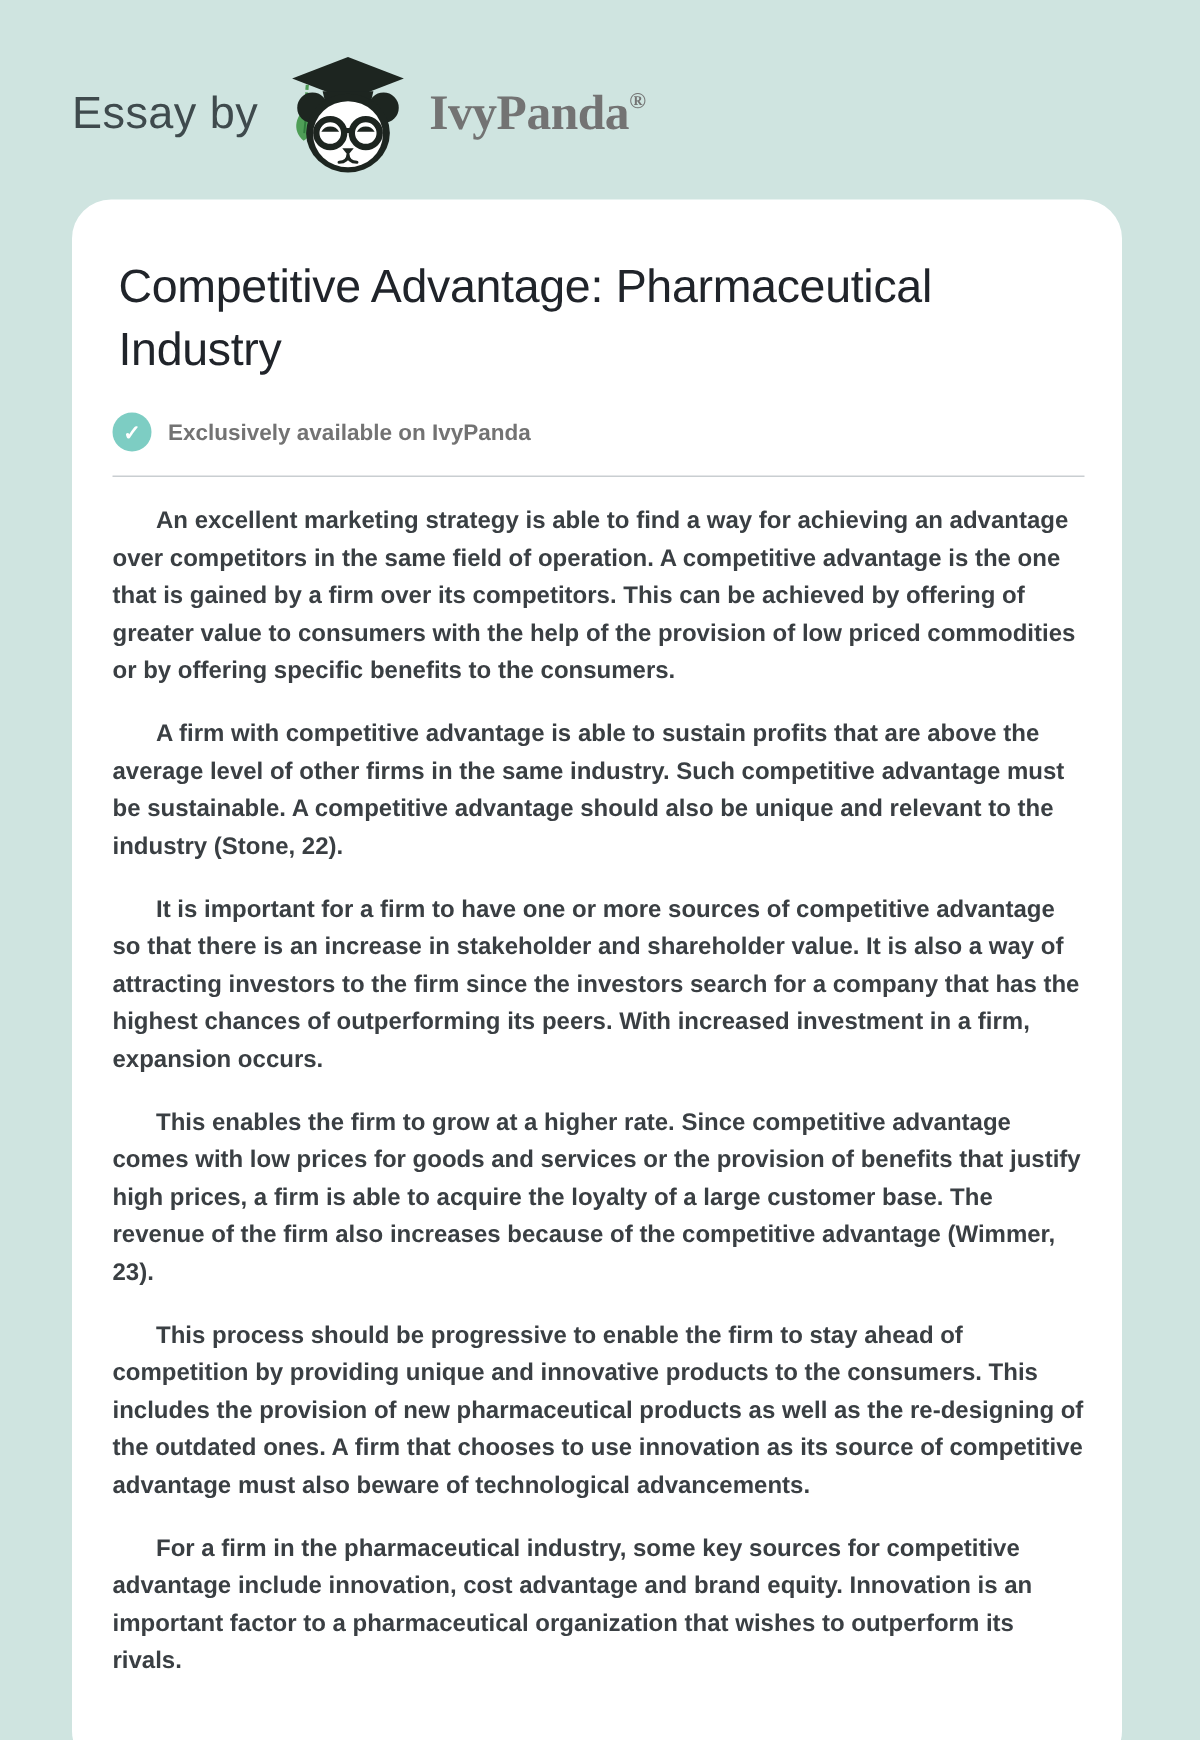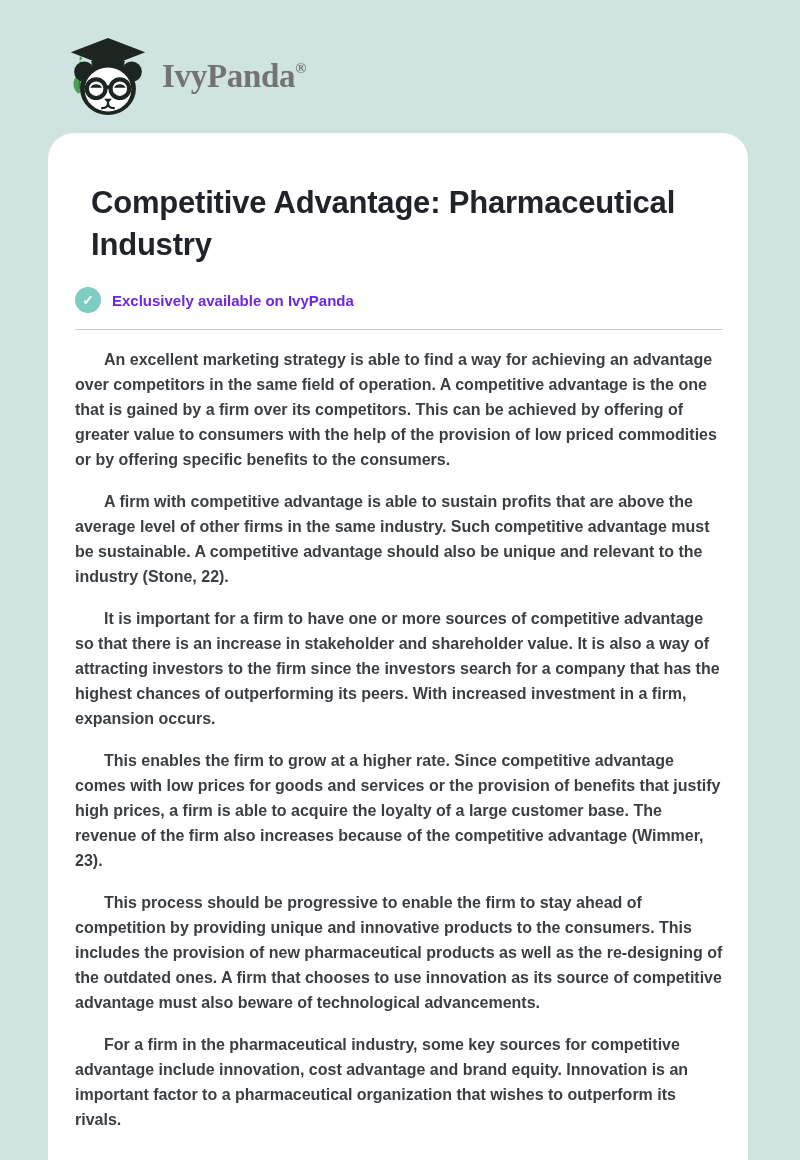--- a/index.html
+++ b/index.html
@@ -25,41 +25,42 @@
     margin-left: 10px; letter-spacing: -0.3px;
   }
   .brand sup { font-size: 15px; font-weight: 700; vertical-align: 14px; }
   .card {
     width: 700px; margin-left: 48px; margin-top: 19px;
     background: #ffffff; border-radius: 26px;
     padding: 33px 25px 60px 27px;
     min-height: 977px;
   }
   .card-title {
-    margin: 16px; font-size: 31px; font-weight: 700;
+    margin: 4px; font-size: 31px; font-weight: 400;
     color: #20242a; line-height: 1.34; letter-spacing: -0.2px;
   }
   .badge-row { display: flex; align-items: center; gap: 11px; margin-top: 22px; }
   .badge-circle {
     width: 26px; height: 26px; border-radius: 50%;
     background: #7dcdc3; color: #ffffff;
     display: flex; align-items: center; justify-content: center;
     font-size: 14px; font-weight: 700; flex: 0 0 auto;
   }
-  .badge-label { font-size: 15px; font-weight: 700; color: #6d28d9; }
+  .badge-label { font-size: 15px; font-weight: 700; color: #737373; }
   .divider { border: none; border-top: 1px solid #c9ced1; margin: 16px 0 0 0; }
   .essay p {
     font-size: 16px; line-height: 25px; color: #3a3f43;
     margin: 17px 0 0 0; text-indent: 29px; font-weight: bold;
   }
 </style>
 </head>
 <body>
 
 <div class="header">
+  <span class="essay-by">Essay by</span>
   <div class="logo-group">
     <span>
       <svg class="panda-svg" viewBox="0 0 104 94" width="88" height="80" aria-hidden="true">
         <path d="M21 18 q-3 14 0 26" stroke="#4f9e57" stroke-width="2.5" fill="none" stroke-dasharray="4 2"></path>
         <path d="M21 42 C11 46 7 60 17 68 C27 62 29 50 21 42 Z" fill="#4f9e57"></path>
         <path d="M19 47 L17.5 62" stroke="#2f7c3c" stroke-width="1.5"></path>
         <polygon points="52,2 96,19 52,36 8,19" fill="#1d2520"></polygon>
         <path d="M32 29 h40 l-3 13 h-34 Z" fill="#1d2520"></path>
         <circle cx="24" cy="42" r="12" fill="#1d2520"></circle>
         <circle cx="80" cy="42" r="12" fill="#1d2520"></circle>

